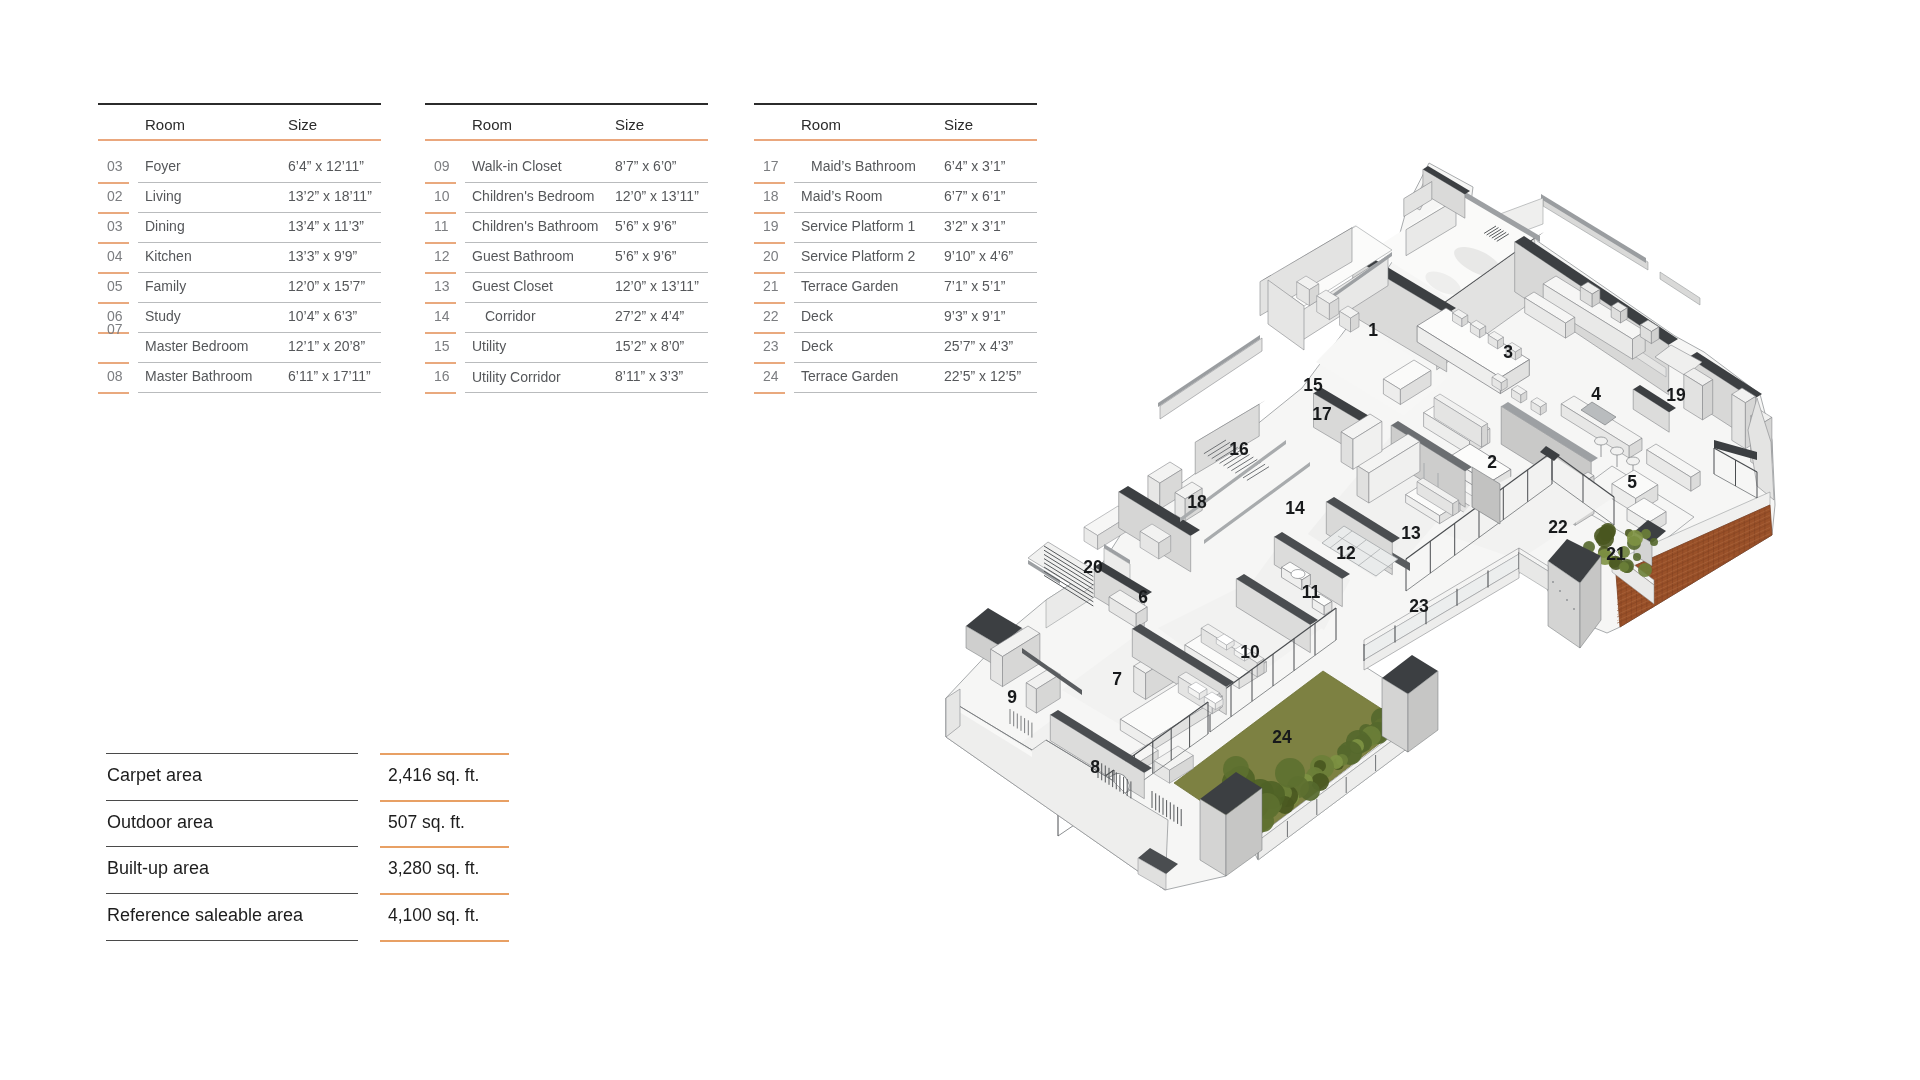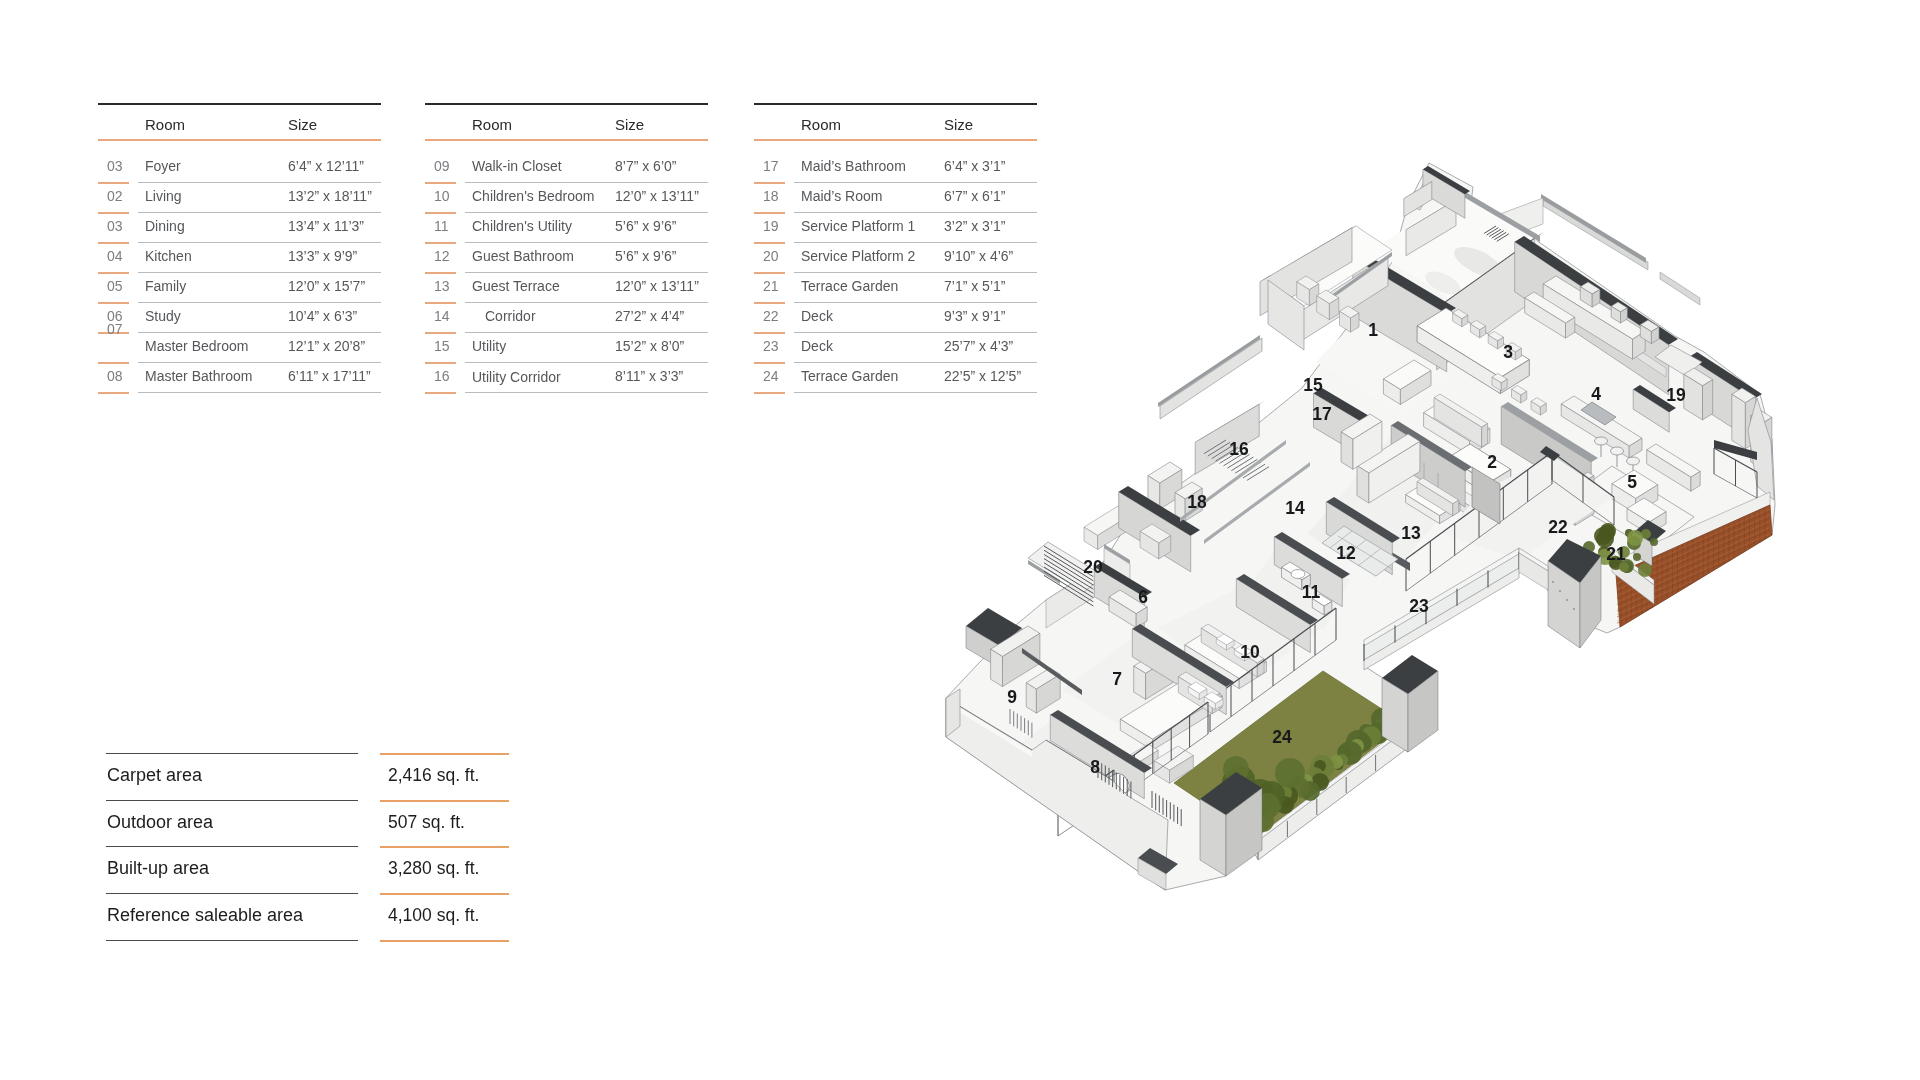--- a/index.html
+++ b/index.html
@@ -77,31 +77,31 @@
 <div class="nm" style="top:55px;left:47px">Walk-in Closet</div>
 <div class="nm" style="top:55px;left:190px">8’7” x 6’0”</div>
 <div class="osep" style="top:79px"></div>
 <div class="gsep" style="top:79px"></div>
 <div class="num" style="top:85px">10</div>
 <div class="nm" style="top:85px;left:47px">Children's Bedroom</div>
 <div class="nm" style="top:85px;left:190px">12’0” x 13’11”</div>
 <div class="osep" style="top:109px"></div>
 <div class="gsep" style="top:109px"></div>
 <div class="num" style="top:115px">11</div>
-<div class="nm" style="top:115px;left:47px">Children's Utility</div>
+<div class="nm" style="top:115px;left:47px">Children's Bathroom</div>
 <div class="nm" style="top:115px;left:190px">5’6” x 9’6”</div>
 <div class="osep" style="top:139px"></div>
 <div class="gsep" style="top:139px"></div>
 <div class="num" style="top:145px">12</div>
 <div class="nm" style="top:145px;left:47px">Guest Bathroom</div>
 <div class="nm" style="top:145px;left:190px">5’6” x 9’6”</div>
 <div class="osep" style="top:169px"></div>
 <div class="gsep" style="top:169px"></div>
 <div class="num" style="top:175px">13</div>
-<div class="nm" style="top:175px;left:47px">Guest Terrace</div>
+<div class="nm" style="top:175px;left:47px">Guest Closet</div>
 <div class="nm" style="top:175px;left:190px">12’0” x 13’11”</div>
 <div class="osep" style="top:199px"></div>
 <div class="gsep" style="top:199px"></div>
 <div class="num" style="top:205px">14</div>
 <div class="nm" style="top:205px;left:60px">Corridor</div>
 <div class="nm" style="top:205px;left:190px">27’2” x 4’4”</div>
 <div class="osep" style="top:229px"></div>
 <div class="gsep" style="top:229px"></div>
 <div class="num" style="top:235px">15</div>
 <div class="nm" style="top:235px;left:47px">Utility</div>
@@ -114,21 +114,21 @@
 <div class="osep" style="top:289px"></div>
 <div class="gsep" style="top:289px"></div>
 </div>
 
 <div class="rt" style="left:754px;width:283px">
 <div class="trule"></div>
 <div class="th" style="left:47px">Room</div>
       <div class="th" style="left:190px">Size</div>
 <div class="orule"></div>
 <div class="num" style="top:55px">17</div>
-<div class="nm" style="top:55px;left:47px">Maid’s Bathroom</div>
+<div class="nm" style="top:55px;left:57px">Maid’s Bathroom</div>
 <div class="nm" style="top:55px;left:190px">6’4” x 3’1”</div>
 <div class="osep" style="top:79px"></div>
 <div class="gsep" style="top:79px"></div>
 <div class="num" style="top:85px">18</div>
 <div class="nm" style="top:85px;left:47px">Maid’s Room</div>
 <div class="nm" style="top:85px;left:190px">6’7” x 6’1”</div>
 <div class="osep" style="top:109px"></div>
 <div class="gsep" style="top:109px"></div>
 <div class="num" style="top:115px">19</div>
 <div class="nm" style="top:115px;left:47px">Service Platform 1</div>

